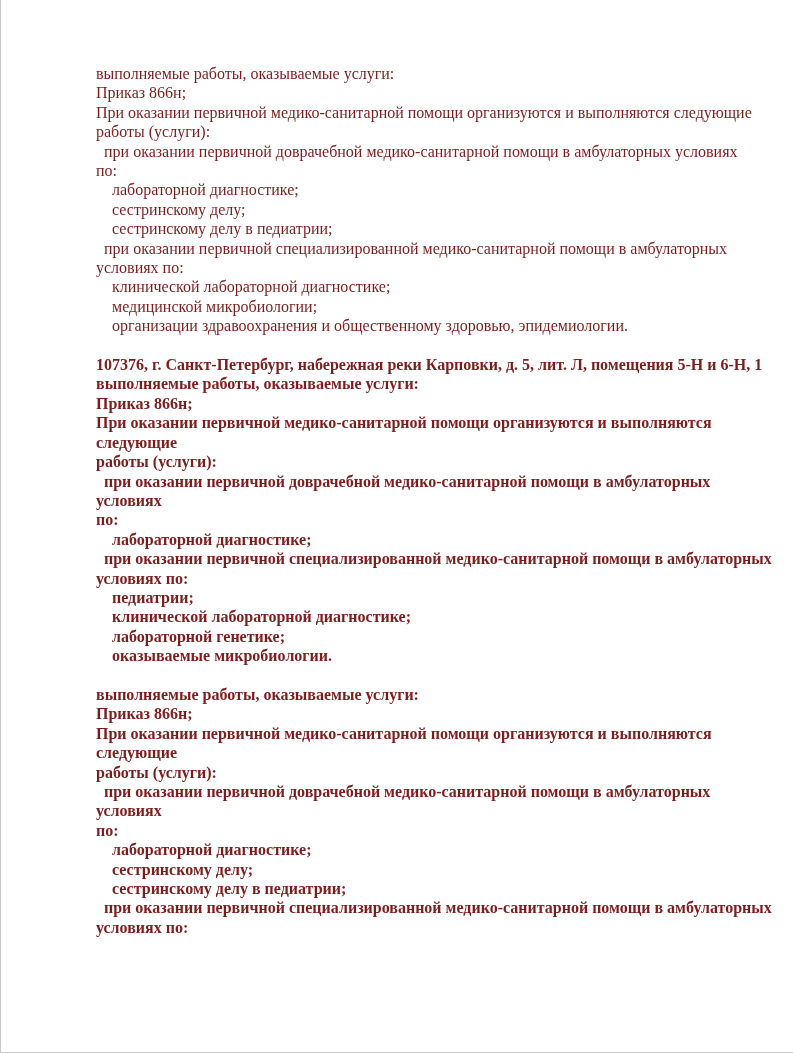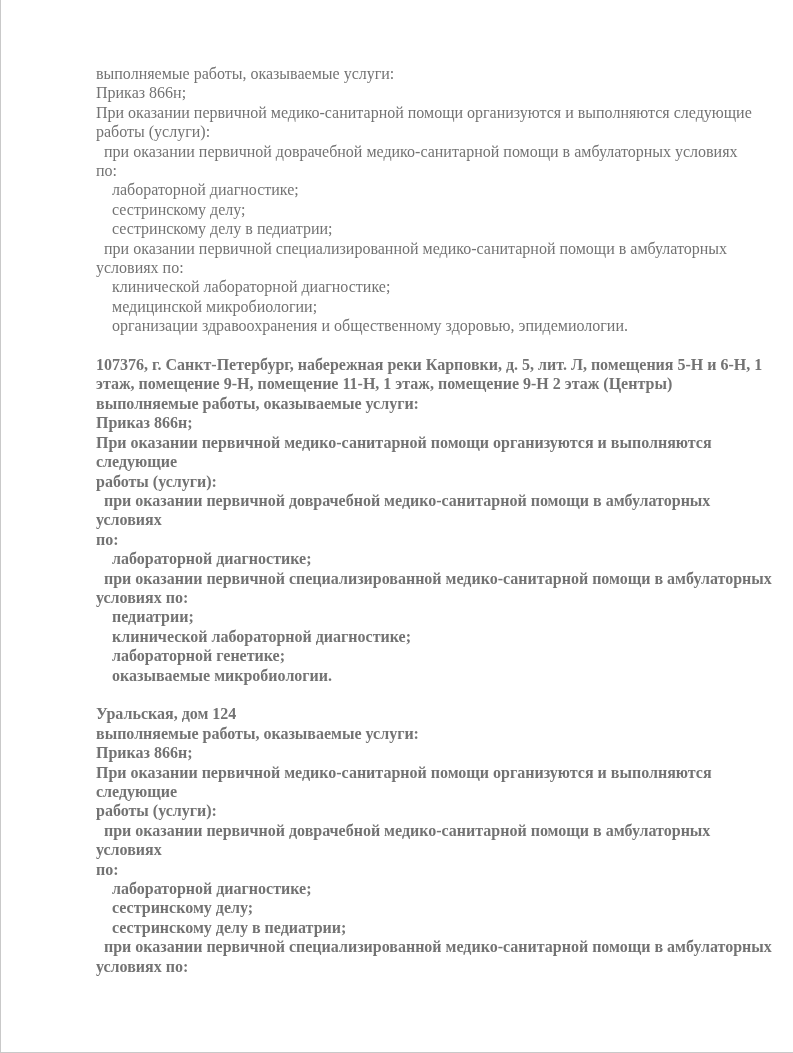--- a/index.html
+++ b/index.html
@@ -16,21 +16,21 @@
     border-left: 1px solid #c9c9c9;
     border-bottom: 1px solid #c9c9c9;
     overflow: hidden;
   }
   .doc {
     box-sizing: border-box;
     padding: 64px 18px 0 95px;
     font-family: "Liberation Serif", "DejaVu Serif", serif;
     font-size: 16px;
     line-height: 19.4px;
-    color: #737373;
+    color: #7f1d1d;
   }
   .section {
     margin: 0;
   }
   .section + .section {
     margin-top: 19.4px; 
     font-weight: bold;
   }
   .line {
     white-space: pre-wrap;
@@ -53,37 +53,35 @@
         <div class="line">    сестринскому делу;</div>
         <div class="line">    сестринскому делу в педиатрии;</div>
         <div class="line">  при оказании первичной специализированной медико-санитарной помощи в амбулаторных</div>
         <div class="line">условиях по:</div>
         <div class="line">    клинической лабораторной диагностике;</div>
         <div class="line">    медицинской микробиологии;</div>
         <div class="line">    организации здравоохранения и общественному здоровью, эпидемиологии.</div>
       </div>
     <div class="section">
         <div class="line">107376, г. Санкт-Петербург, набережная реки Карповки, д. 5, лит. Л, помещения 5-Н и 6-Н, 1</div>
-        <div class="line">этаж, помещение 9-Н, помещение 11-Н, 1 этаж, помещение 9-Н 2 этаж (Центры)</div>
         <div class="line">выполняемые работы, оказываемые услуги:</div>
         <div class="line">Приказ 866н;</div>
         <div class="line">При оказании первичной медико-санитарной помощи организуются и выполняются следующие</div>
         <div class="line">работы (услуги):</div>
         <div class="line">  при оказании первичной доврачебной медико-санитарной помощи в амбулаторных условиях</div>
         <div class="line">по:</div>
         <div class="line">    лабораторной диагностике;</div>
         <div class="line">  при оказании первичной специализированной медико-санитарной помощи в амбулаторных</div>
         <div class="line">условиях по:</div>
         <div class="line">    педиатрии;</div>
         <div class="line">    клинической лабораторной диагностике;</div>
         <div class="line">    лабораторной генетике;</div>
         <div class="line">    оказываемые микробиологии.</div>
       </div>
     <div class="section">
-        <div class="line">Уральская, дом 124</div>
         <div class="line">выполняемые работы, оказываемые услуги:</div>
         <div class="line">Приказ 866н;</div>
         <div class="line">При оказании первичной медико-санитарной помощи организуются и выполняются следующие</div>
         <div class="line">работы (услуги):</div>
         <div class="line">  при оказании первичной доврачебной медико-санитарной помощи в амбулаторных условиях</div>
         <div class="line">по:</div>
         <div class="line">    лабораторной диагностике;</div>
         <div class="line">    сестринскому делу;</div>
         <div class="line">    сестринскому делу в педиатрии;</div>
         <div class="line">  при оказании первичной специализированной медико-санитарной помощи в амбулаторных</div>

